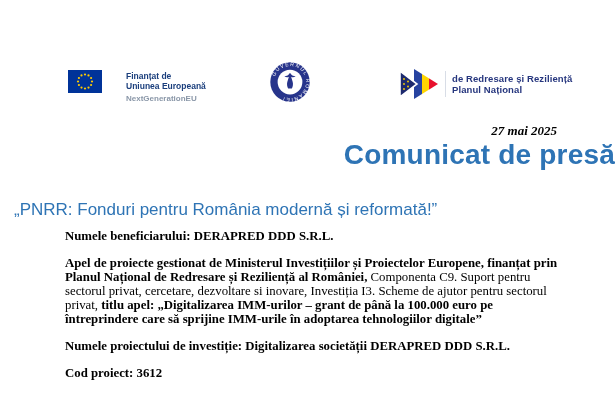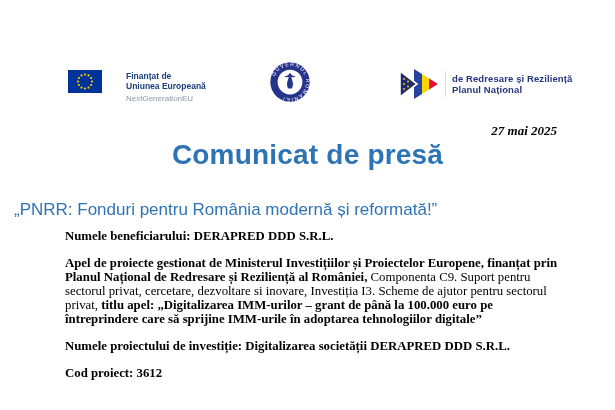--- a/index.html
+++ b/index.html
@@ -11,39 +11,39 @@
     font-family:"Liberation Serif", serif;
     color:#111111;
   }
 
   
   .logos{position:absolute;left:0;top:58px;width:615px;height:52px;}
   .eu-logo{position:absolute;left:68px;top:12px;display:flex;align-items:flex-start;}
   .eu-flag{display:block;}
   .eu-text{margin-left:24px;font-family:"Liberation Sans",sans-serif;line-height:10px;padding-top:1px;}
   .eu-text .l1,.eu-text .l2{font-size:8.5px;font-weight:bold;color:#1a3e7c;}
-  .eu-text .l3{font-size:8px;color:#8a97a8;margin-top:3px;font-weight:normal;}
+  .eu-text .l3{font-size:8px;color:#8a97a8;margin-top:3px;font-weight:bold;}
 
   .gov-seal{position:absolute;left:268px;top:2px;}
 
   .pnrr-logo{position:absolute;left:399px;top:11px;display:flex;align-items:center;}
   .pnrr-arrows{display:block;}
   .pnrr-divider{width:1px;height:26px;background:#d8dde6;margin:0 6px 0 4px;}
   .pnrr-text{font-family:"Liberation Sans",sans-serif;font-size:9.5px;font-weight:bold;
              color:#26367e;line-height:11.5px;letter-spacing:.1px;}
 
   
   .date{
     position:absolute;top:123px;right:58px;
     font-family:"Liberation Serif",serif;
     font-size:13px;font-weight:bold;font-style:italic;color:#000;
   }
   .title{
     position:absolute;top:139px;left:0;width:615px;margin:0;
-    text-align:center;
+    text-align:right;
     font-family:"Liberation Sans",sans-serif;
     font-size:28px;font-weight:bold;color:#2e74b5;letter-spacing:.2px;
   }
   .subtitle{
     position:absolute;top:186px;left:0;width:615px;margin:14px;
     text-align:left;
     font-family:"Liberation Sans",sans-serif;
     font-size:17px;font-weight:normal;color:#2e74b5;
   }
 

